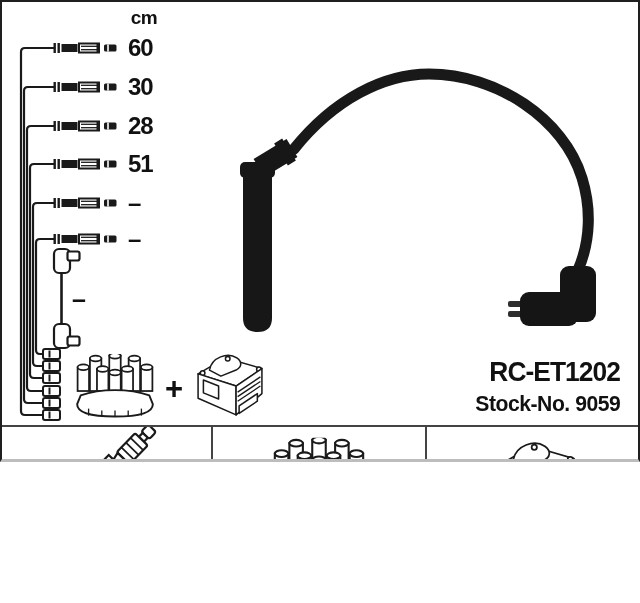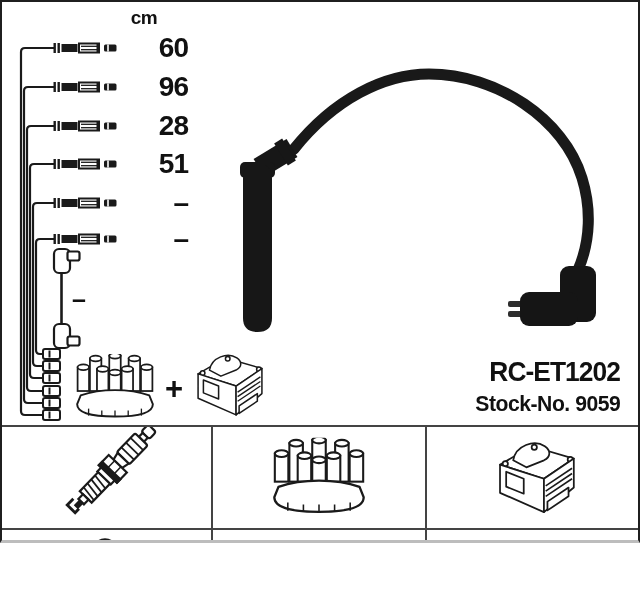--- a/index.html
+++ b/index.html
@@ -1,25 +1,25 @@
 <!DOCTYPE html>
 <html><head>
 <meta charset="utf-8">
 <style>
   html,body{margin:0;padding:0;background:#fff;}
   .stage{
-    position:relative;width:640px;height:543px;box-sizing:border-box;
+    position:relative;width:640px;height:462px;box-sizing:border-box;
     background:#ffffff;overflow:hidden;
     border:2px solid #1f1f1f;border-bottom:3px solid #bdbdbd;
     font-family:"Liberation Sans","DejaVu Sans",sans-serif;
   }
   .abs{position:absolute;}
   .lbl{color:#111;font-weight:700;line-height:1.1;}
   .unit-label{left:126px;top:6px;width:32px;text-align:center;font-size:19px;letter-spacing:-.5px;}
-  .len{left:126px;width:32px;text-align:right;font-size:28px;letter-spacing:-1px;line-height:28px;margin-left:28px;}
+  .len{left:126px;width:32px;text-align:left;font-size:24px;letter-spacing:-1px;line-height:28px;}
   .len0{top:32px}.len1{top:71px}.len2{top:110px}.len3{top:148px}.len4{top:187px}.len5{top:223px}
   .coil-dash{left:62px;top:284px;width:30px;text-align:center;font-size:25px;}
   .plus{left:155px;top:370px;width:34px;text-align:center;font-size:31px;}
   .partno{right:18px;top:355px;font-size:28px;letter-spacing:-1px;transform:scaleX(.94);transform-origin:right;}
   .stockno{right:18px;top:390px;font-size:22.5px;letter-spacing:-.5px;transform:scaleX(.94);transform-origin:right;}
   .upper-svg{left:0;top:0;}
   .grid{
     position:absolute;left:0;top:423px;width:636px;height:178px;
     border-top:2px solid #444;display:grid;
     grid-template-columns:211px 214px 211px;grid-template-rows:103px 1fr;
@@ -170,21 +170,21 @@
         <rect x="506" y="299" width="16" height="6" rx="2" fill="#2e2e2e"></rect>
         <rect x="506" y="309" width="16" height="6" rx="2" fill="#2e2e2e"></rect>
         <rect x="558" y="264" width="36" height="56" rx="9" fill="#151515"></rect>
         <rect x="518" y="290" width="58" height="34" rx="9" fill="#151515"></rect>
       </g>
     </g>
   </svg>
 
   <div class="abs lbl unit-label">cm</div>
   <div class="abs lbl len len0">60</div>
-  <div class="abs lbl len len1">96</div>
+  <div class="abs lbl len len1">30</div>
   <div class="abs lbl len len2">28</div>
   <div class="abs lbl len len3">51</div>
   <div class="abs lbl len len4">–</div>
   <div class="abs lbl len len5">–</div>
   <div class="abs lbl coil-dash">–</div>
   <div class="abs lbl plus">+</div>
   <div class="abs lbl partno">RC-ET1202</div>
   <div class="abs lbl stockno">Stock-No. 9059</div>
 
   <div class="grid">

